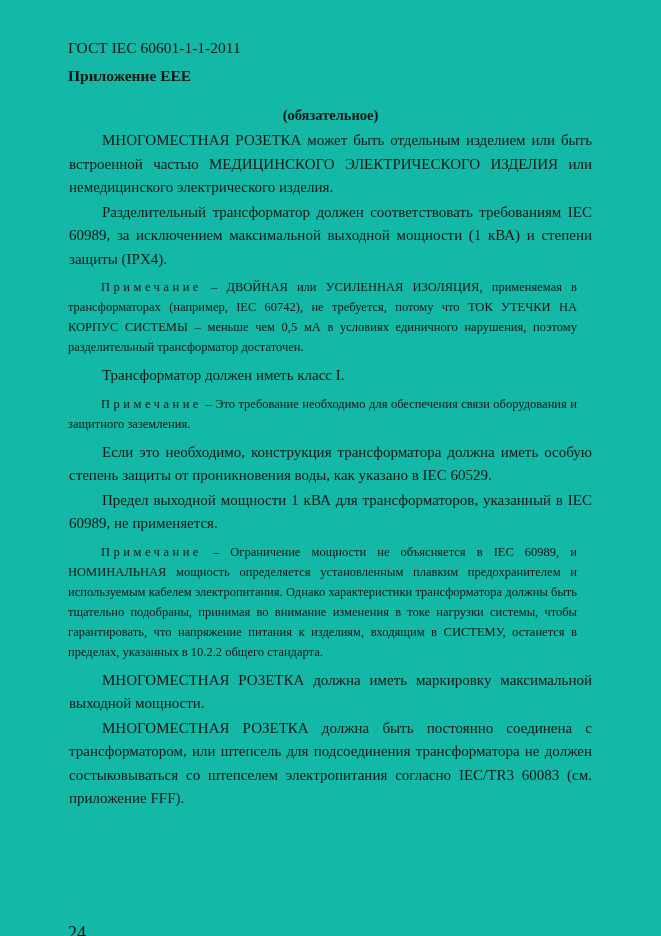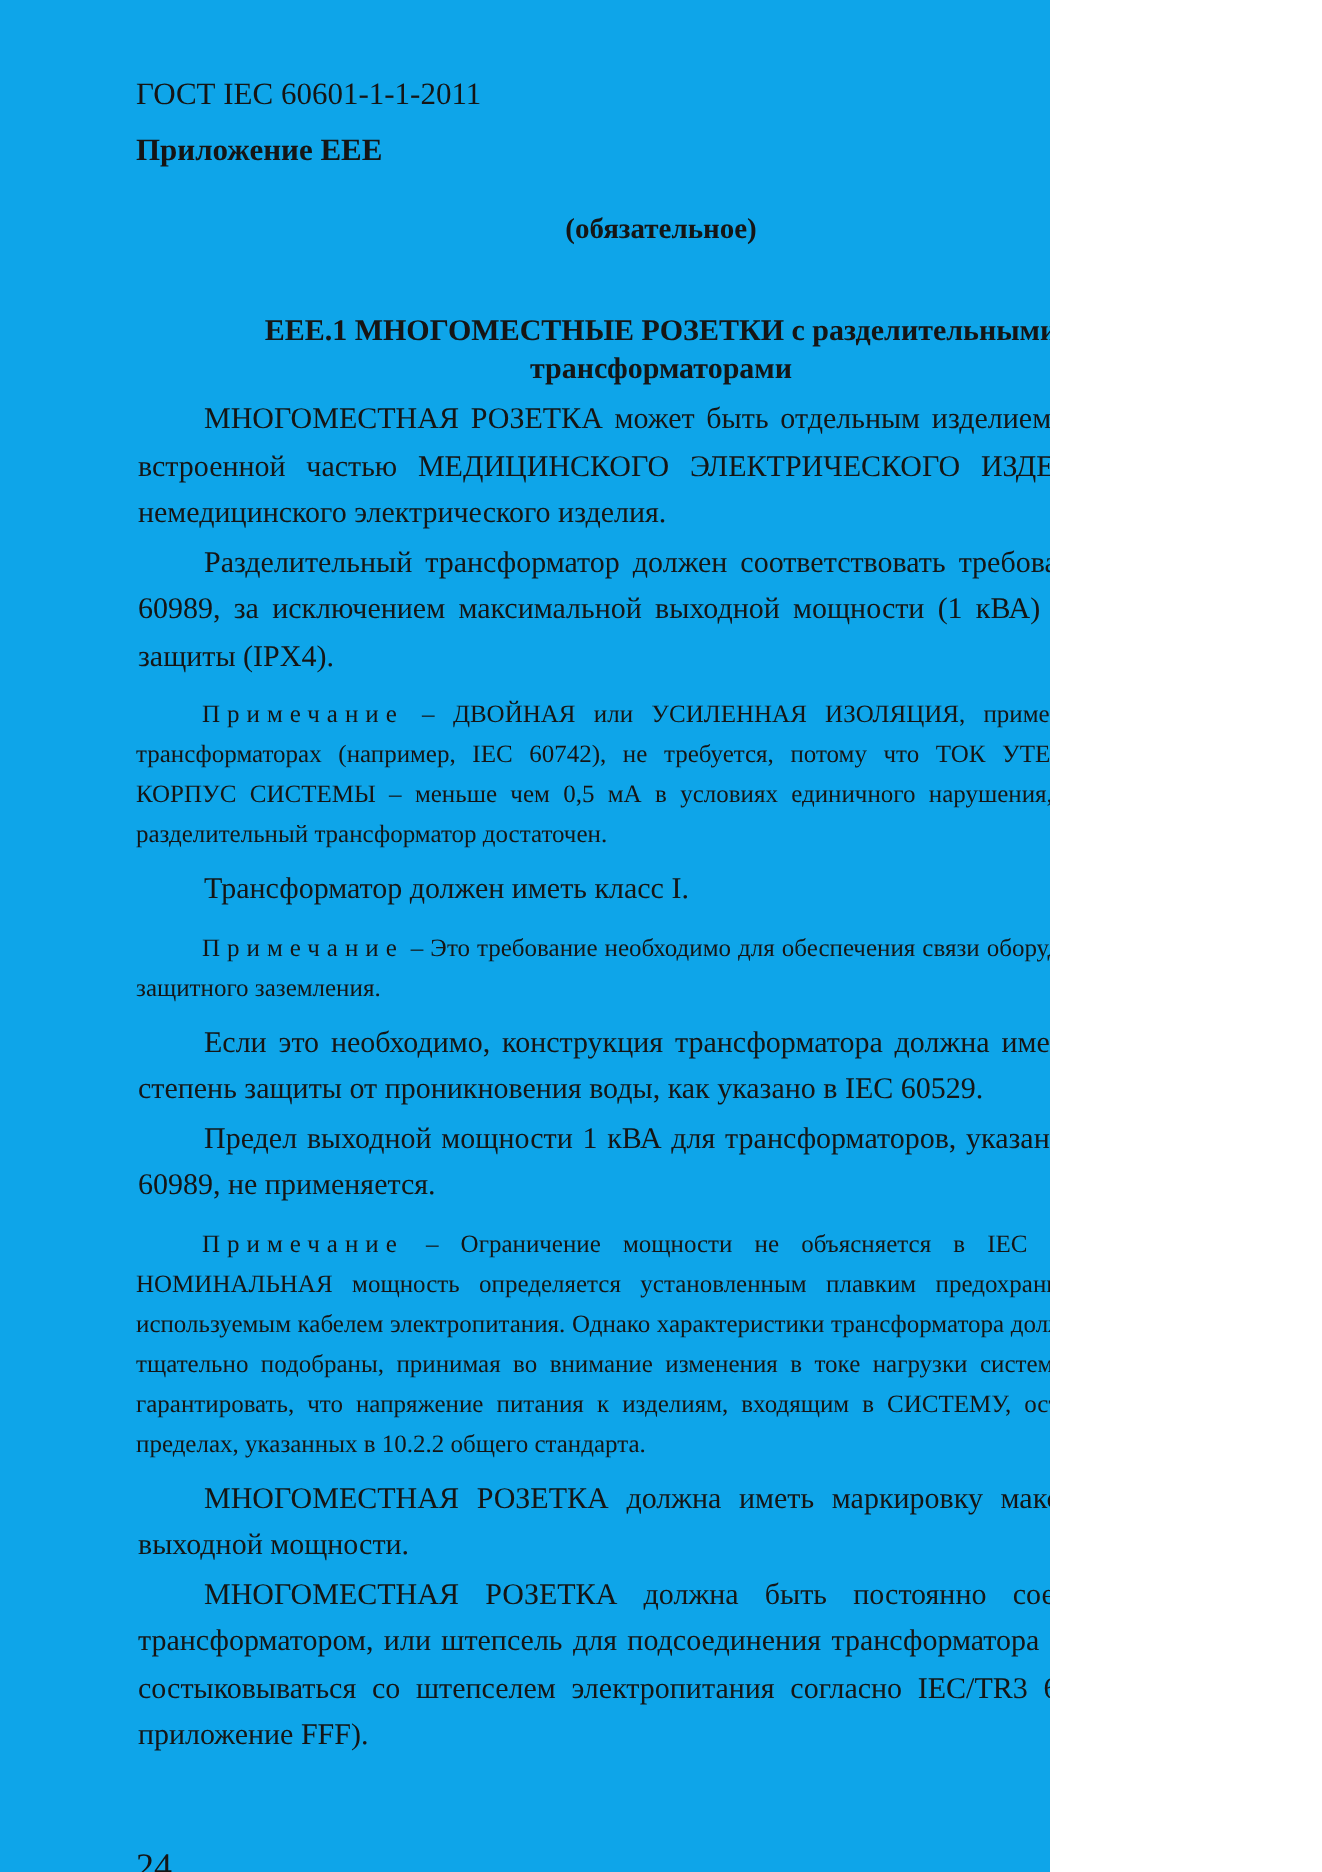--- a/index.html
+++ b/index.html
@@ -2,23 +2,23 @@
 <html><head>
 <meta charset="utf-8">
 <style>
   html, body {
     margin: 0;
     padding: 0;
     background: #ffffff;
   }
   .page {
     position: relative;
-    width: 525px;
+    width: 661px;
     height: 936px;
-    background: #0ea5e9;
+    background: #14b8a6;
     font-family: "Liberation Serif", "DejaVu Serif", serif;
     color: #151515;
     overflow: hidden;
   }
   .content {
     position: absolute;
     left: 68px;
     top: 0;
     width: 525px;
   }
@@ -91,21 +91,20 @@
 <div class="page">
   <div class="content">
 
     <p class="doc-header">ГОСТ IEC 60601-1-1-2011</p>
 
     <p class="annex-title">Приложение ЕЕЕ</p>
 
     <p class="annex-type">(обязательное)</p>
 
 
-    <p class="section-heading">ЕЕЕ.1 МНОГОМЕСТНЫЕ РОЗЕТКИ с разделительными трансформаторами</p>
 
     <div class="blocks">
 
       <p class="para">МНОГОМЕСТНАЯ РОЗЕТКА может быть отдельным изделием или быть встроенной частью МЕДИЦИНСКОГО ЭЛЕКТРИЧЕСКОГО ИЗДЕЛИЯ или немедицинского электрического изделия.</p>
 
       <p class="para">Разделительный трансформатор должен соответствовать требованиям IEC 60989, за исключением максимальной выходной мощности (1 кВА) и степени защиты (IPX4).</p>
 
       <p class="note"><span class="note-label">Примечание</span><span> – ДВОЙНАЯ или УСИЛЕННАЯ ИЗОЛЯЦИЯ, применяемая в трансформаторах (например, IEC 60742), не требуется, потому что ТОК УТЕЧКИ НА КОРПУС СИСТЕМЫ – меньше чем 0,5 мА в условиях единичного нарушения, поэтому разделительный трансформатор достаточен.</span></p>
 
       <p class="para">Трансформатор должен иметь класс I.</p>

